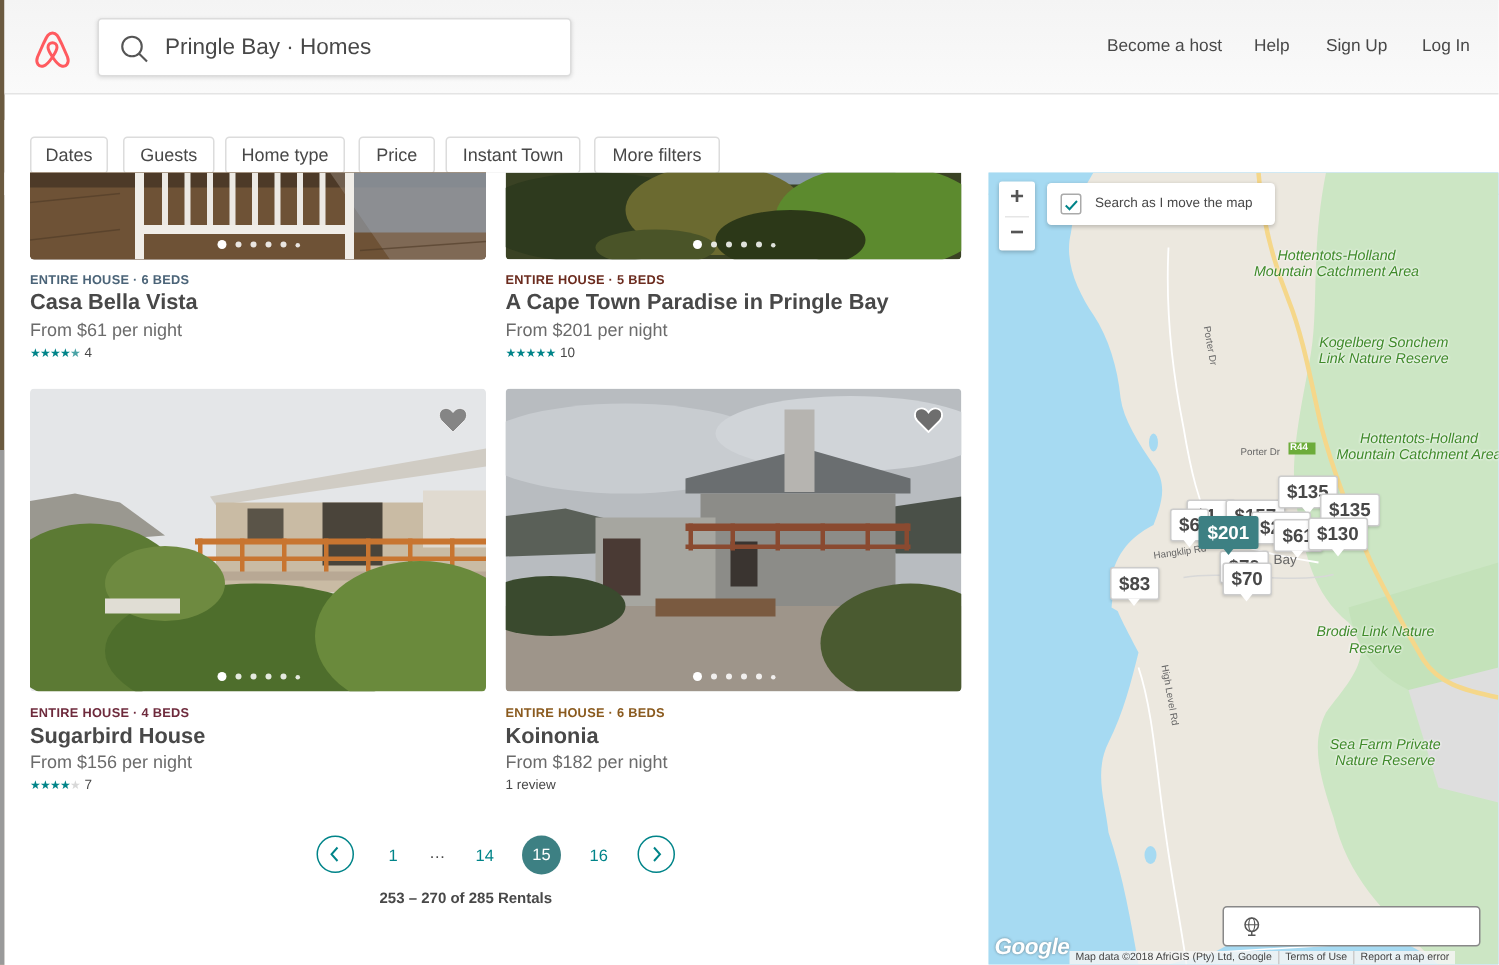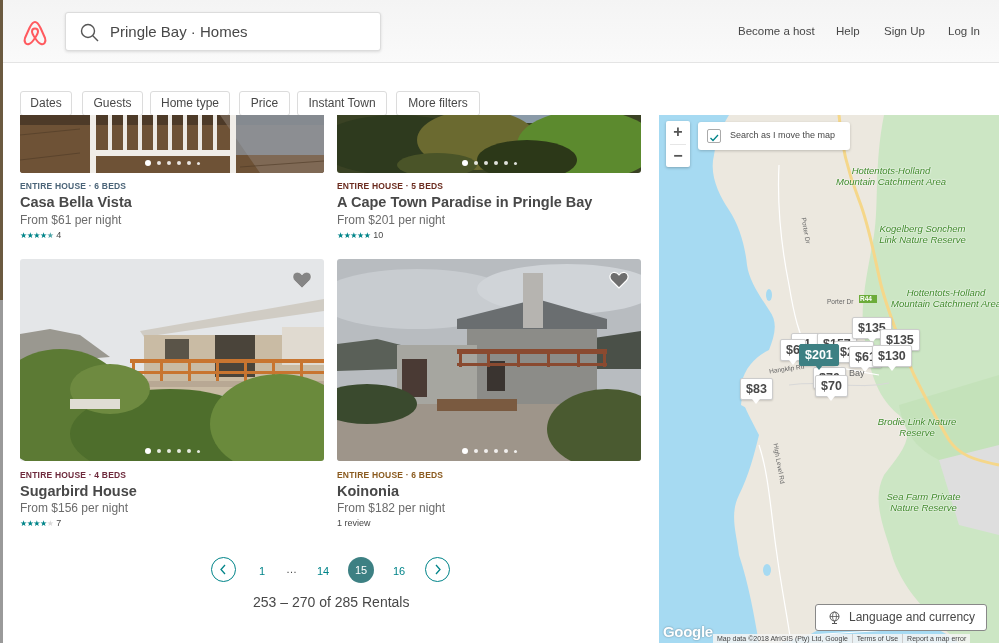--- a/index.html
+++ b/index.html
@@ -33,41 +33,41 @@
   .price { position: absolute; font-size: 12px; color: #6b6b6b; }
   .rating { position: absolute; font-size: 9px; color: #484848; display: flex; align-items: center; gap: 3px; }
   .stars { color: #008489; font-size: 8px; letter-spacing: -0.5px; }
   .stars .off { color: #d8d8d8; }
 
   
   .pg-circle { position: absolute; width: 25px; height: 25px; border: 1px solid #008489; border-radius: 50%; color: #008489; font-size: 13px; text-align: center; line-height: 22px; }
   .pg-num { position: absolute; font-size: 11px; color: #008489; }
   .pg-active { position: absolute; width: 26px; height: 26px; border-radius: 50%; background: #3d8083; color: #fff; font-size: 11px; text-align: center; line-height: 26px; }
   .pg-ellipsis { position: absolute; font-size: 11px; color: #484848; }
-  .results { position: absolute; font-size: 14px; color: #484848; }
+  .results { position: absolute; font-size: 10px; color: #484848; font-weight: bold; }
 
   
   .map { position: absolute; left: 659px; top: 115px; width: 340px; height: 528px; overflow: hidden; background: #a5d9f0; }
   .map svg.base { position: absolute; left: 0; top: 0; }
   .zoom-ctrl { position: absolute; left: 7px; top: 6px; width: 24px; height: 46px; background: #fff; box-shadow: 0 1px 3px rgba(0,0,0,0.25); border-radius: 2px; }
   .zoom-ctrl div { height: 23px; text-align: center; font-size: 16px; font-weight: bold; color: #555; line-height: 22px; }
   .zoom-ctrl .sep { height: 1px; background: #e6e6e6; width: 16px; margin: 0 auto; }
   .search-move { position: absolute; left: 39px; top: 7px; width: 152px; height: 28px; background: #fff; border-radius: 3px; box-shadow: 0 1px 3px rgba(0,0,0,0.2); }
   .search-move .cb { position: absolute; left: 9px; top: 7px; width: 14px; height: 14px; border: 1px solid #aaa; border-radius: 2px; }
   .search-move .lbl { position: absolute; left: 32px; top: 8px; font-size: 9px; color: #484848; }
   .map-label { position: absolute; font-size: 9.5px; font-style: italic; color: #3f8a2a; text-align: center; line-height: 11px; text-shadow: 0 0 2px #fff, 0 0 2px #fff; }
   .road-label { position: absolute; font-size: 6.5px; color: #666; }
   .pin { position: absolute; height: 22px; padding: 0 5px; background: #fff; border: 1px solid #ccc; border-radius: 2px; font-size: 12.5px; font-weight: bold; color: #484848; line-height: 20px; box-shadow: 0 1px 2px rgba(0,0,0,0.15); }
   .pin::after { content: ""; position: absolute; left: 50%; bottom: -5px; margin-left: -4px; border-left: 4px solid transparent; border-right: 4px solid transparent; border-top: 5px solid #fff; }
   .pin.active { background: #3d8083; color: #fff; border-color: #3d8083; }
   .pin.active::after { border-top-color: #3d8083; }
   .lang-btn { position: absolute; left: 156px; top: 489px; width: 172px; height: 27px; background: #fff; border: 1px solid #888; border-radius: 3px; font-size: 12px; color: #484848; line-height: 25px; }
   .lang-btn .globe { position: absolute; left: 12px; top: 6px; width: 13px; height: 13px; }
   .lang-btn .txt { position: absolute; left: 33px; }
-  .google { position: absolute; left: 4px; top: 508px; font-size: 15px; font-weight: bold; color: #fff; text-shadow: 0 0 2px rgba(0,0,0,0.4); letter-spacing: -0.3px; }
+  .google { position: absolute; left: 4px; top: 508px; font-size: 15px; font-weight: bold; color: #fff; text-shadow: 0 0 2px rgba(0,0,0,0.4); letter-spacing: -0.3px; font-style: italic; }
   .attrib { position: absolute; left: 54px; top: 519px; height: 9px; display: flex; font-size: 7px; color: #444; background: rgba(245,245,245,0.85); line-height: 9px; }
   .attrib span { padding: 0 4px; border-right: 1px solid #ccc; }
   .attrib span:last-child { border-right: none; }
 </style>
 </head>
 <body>
 
 <div class="frame-left">
     <div class="lower"></div>
   </div>
@@ -355,21 +355,20 @@
   <div class="pin" style="left:81px;top:263px">$83</div>
 
   <div class="lang-btn">
     <svg class="globe" viewBox="0 0 13 13">
       <circle cx="6.5" cy="5.5" r="4.5" fill="none" stroke="#555" stroke-width="1"></circle>
       <ellipse cx="6.5" cy="5.5" rx="2" ry="4.5" fill="none" stroke="#555" stroke-width="0.8"></ellipse>
       <line x1="2" y1="5.5" x2="11" y2="5.5" stroke="#555" stroke-width="0.8"></line>
       <line x1="6.5" y1="10" x2="6.5" y2="12.5" stroke="#555" stroke-width="1"></line>
       <line x1="4" y1="12.5" x2="9" y2="12.5" stroke="#555" stroke-width="1"></line>
     </svg>
-    <span class="txt">Language and currency</span>
   </div>
   <div class="google">Google</div>
   <div class="attrib">
     <span>Map data ©2018 AfriGIS (Pty) Ltd, Google</span>
     <span>Terms of Use</span>
     <span>Report a map error</span>
   </div>
 </div>
 
 </body></html>

